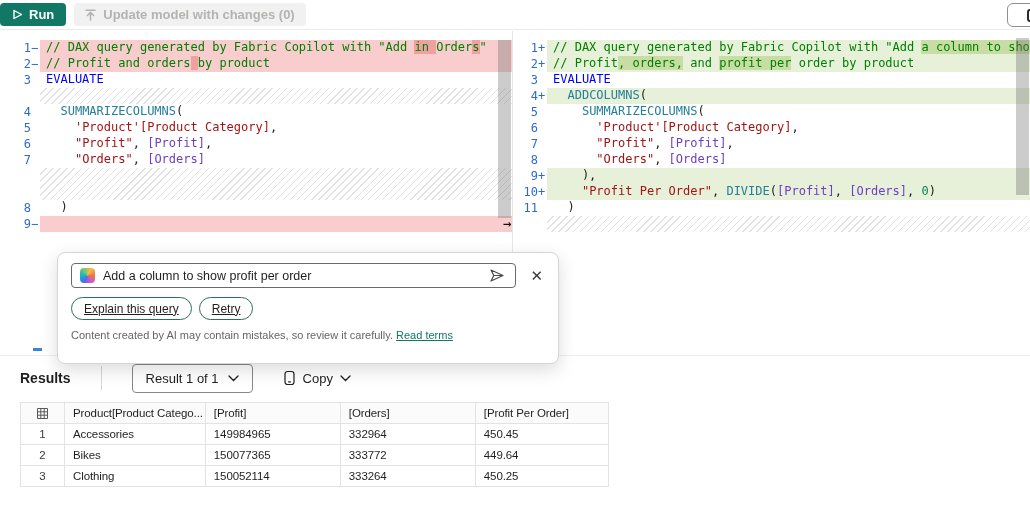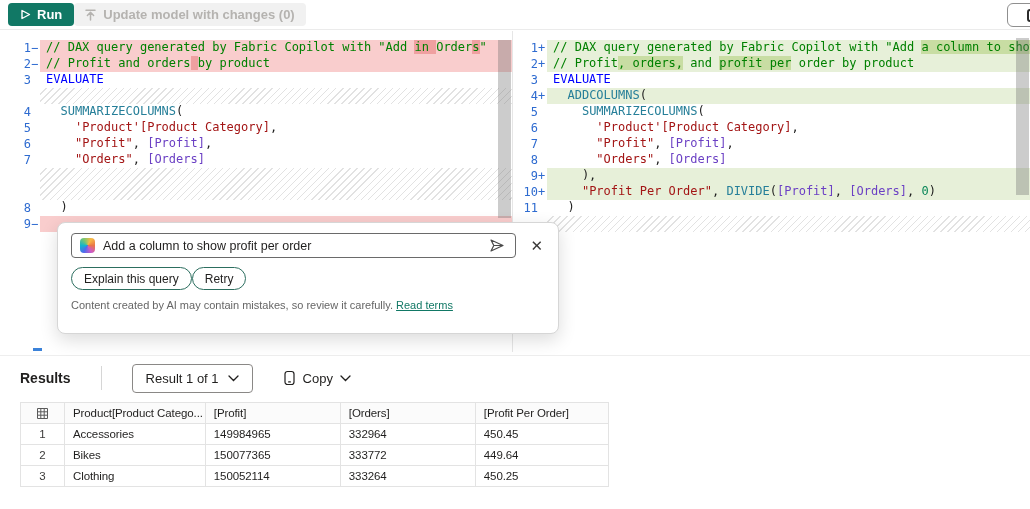--- a/index.html
+++ b/index.html
@@ -4,21 +4,21 @@
 <style>
   * { box-sizing: border-box; }
   html,body { margin:0; padding:0; }
   body {
     width:1030px; height:509px; position:relative; overflow:hidden;
     background:#fff; font-family:"Liberation Sans", sans-serif; color:#201f1e;
   }
 
   
   .toolbar { position:absolute; left:0; top:0; width:1030px; height:30px;
-    display:flex; align-items:center; padding-left:8px;
+    display:flex; align-items:center; gap:8px; 
     border-bottom:1px solid #ebebeb; background:#fff; }
   .btn-run { display:flex; align-items:center; gap:6px; height:23px; padding:0 12px;
     background:var(--accent,#117865); color:#fff; border:none; border-radius:4px;
     font:bold 13px "Liberation Sans",sans-serif; cursor:pointer; }
   .btn-update { display:flex; align-items:center; gap:7px; height:23px; padding:0 11px;
     background:#f1f1f1; color:#b5b3b0; border:none; border-radius:4px;
     font:bold 13px "Liberation Sans",sans-serif; }
   .partial-btn { position:absolute; left:1007px; top:3px; width:34px; height:24px;
     border:1px solid #8f8f8f; border-radius:6px; background:#fff; }
   .partial-btn .glyph { position:absolute; left:19px; top:5px; width:12px; height:13px;
@@ -50,34 +50,34 @@
   .tok-num     { color:var(--number,#098658); }
   .tok-plain   { color:#1e1e1e; }
   .sb-thumb { position:absolute; width:13px; background:rgba(110,110,110,.35); }
   .sb-left  { left:498px; top:40px;  height:178px; }
   .sb-right { left:1016px; top:38px; height:157px; }
   .diff-arrow { position:absolute; left:503px; top:215px; font:14px "DejaVu Sans Mono",monospace; color:#111; }
   .blue-artifact { position:absolute; left:33px; top:348px; width:9px; height:3px; background:#3b82d9; }
   .editor-bottom-sep { position:absolute; left:0; top:355px; width:1030px; height:1px; background:#eeeeee; }
 
   
-  .popup { position:absolute; left:57px; top:222px; width:502px; height:112px;
+  .popup { position:absolute; left:57px; top:252px; width:502px; height:112px;
     background:#fff; border:1px solid #d6d6d6; border-radius:8px;
     box-shadow:0 6px 18px rgba(0,0,0,.14); z-index:20; padding:10px 13px; }
   .prompt-row { display:flex; align-items:center; }
   .prompt-box { flex:1; display:flex; align-items:center; gap:8px; height:25px;
     border:1px solid #6a6a6a; border-radius:4px; padding:0 8px; background:#fff; }
   .copilot-ic { width:15px; height:15px; border-radius:4px; flex:none;
     background:conic-gradient(from 210deg,#4f6bed,#12b5cb,#7bc76f,#f7b944,#e97548,#cc5bc8,#4f6bed); }
   .prompt-input { flex:1; border:none; outline:none; font:12.5px "Liberation Sans",sans-serif;
     color:#201f1e; background:transparent; padding:0; }
   .send-btn { flex:none; background:none; border:none; padding:0 2px; cursor:pointer; display:flex; }
   .close-btn { flex:none; margin-left:14px; margin-right:2px; background:none; border:none;
     font:15px "Liberation Sans",sans-serif; color:#3b3a39; cursor:pointer; padding:0; }
-  .pill-row { display:flex; margin-top:9px; }
+  .pill-row { display:flex; gap:7px; margin-top:9px;text-decoration:underline; }
   .pill { height:23px; padding:0 12px; border:1px solid #2c6e5f; border-radius:12px;
     background:#fff; color:#201f1e; font:12px "Liberation Sans",sans-serif; cursor:pointer; }
   .action-row { display:flex; gap:8px; margin-top:9px; }
   .btn-keep { height:24px; padding:0 12px; background:var(--accent,#117865); color:#fff;
     border:none; border-radius:4px; font:bold 12px "Liberation Sans",sans-serif; cursor:pointer; }
   .btn-discard { height:24px; padding:0 12px; background:#fff; color:#201f1e;
     border:1px solid #8a8886; border-radius:4px; font:12px "Liberation Sans",sans-serif; cursor:pointer; }
   .disclaimer { margin-top:9px; font:11px "Liberation Sans",sans-serif; color:#666; }
   .disclaimer a { color:var(--accent,#117865); text-decoration:underline; }
 

